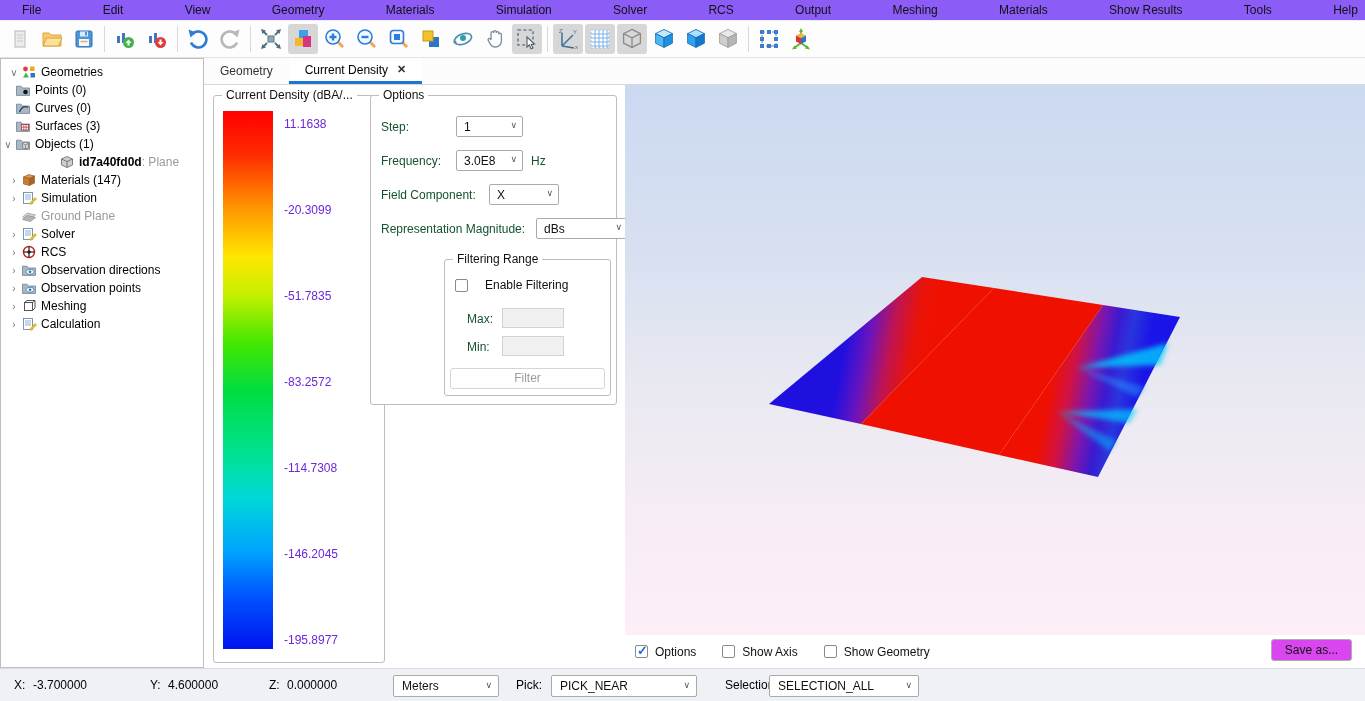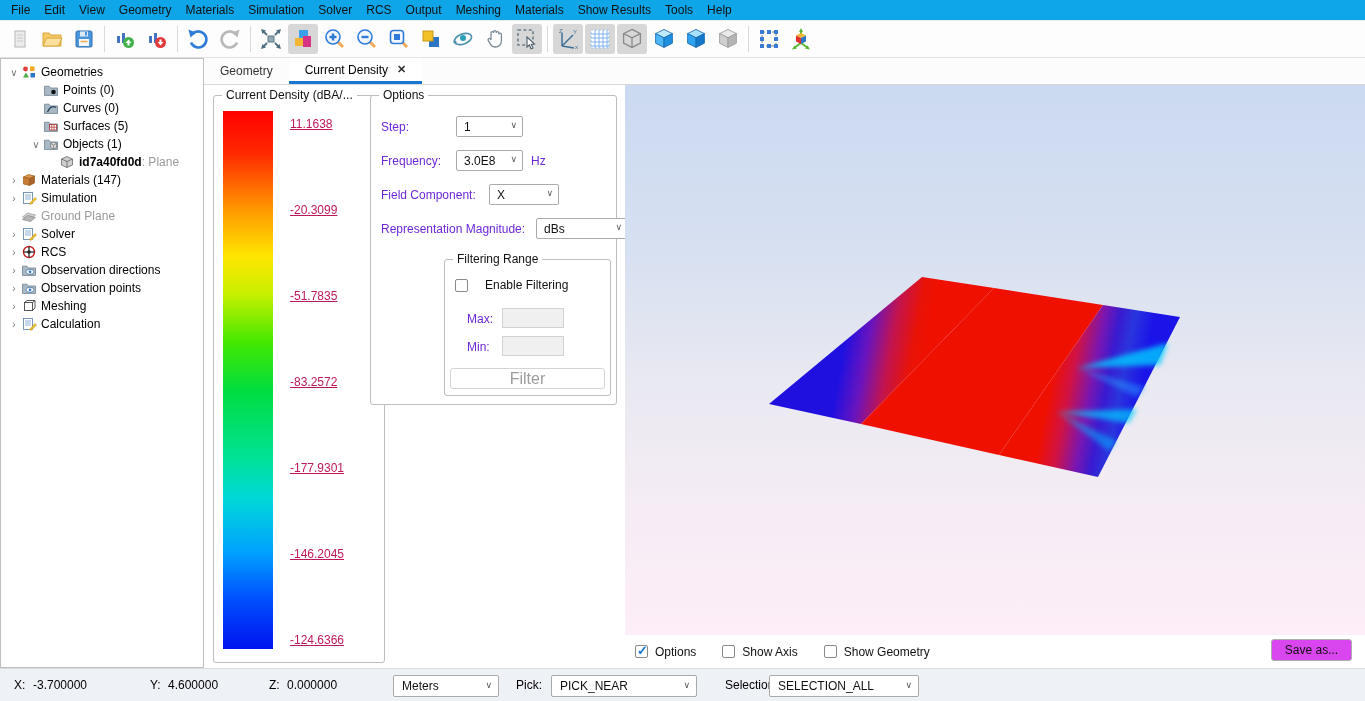--- a/index.html
+++ b/index.html
@@ -1,70 +1,70 @@
 <!DOCTYPE html>
 <html><head>
 <meta charset="utf-8">
 <style>
   * { margin:0; padding:0; box-sizing:border-box; }
   body { font-family:"Liberation Sans", sans-serif; font-size:12px; color:#111; background:#fff; }
   #app { position:relative; width:1365px; height:701px; background:#fff; overflow:hidden; }
 
   
-  #menubar { position:absolute; left:0; top:0; width:100%; height:20px; display:flex; align-items:center; padding-left:4px; background:#0ea5e9; }
+  #menubar { position:absolute; left:0; top:0; width:100%; height:20px; display:flex; align-items:center; padding-left:15px; background:#8b5cf6;justify-content:space-between; }
   .menu-item { padding:2px 7px; cursor:default; }
 
   
   #toolbar { position:absolute; left:0; top:20px; width:100%; height:38px; display:flex; align-items:center; padding-left:4px; background:#fdfdfd; border-top:1px solid #ececec; border-bottom:1px solid #e2e2e2; }
   .tb { width:30px; height:30px; display:flex; align-items:center; justify-content:center; border-radius:3px; margin:0 1px; }
   .tb.sel { background:#d7d7d7; }
   .tb svg { display:block; }
   .tbsep { width:1px; height:26px; background:#d9d9d9; margin:0 4px; }
 
   
   #treepanel { position:absolute; left:0; top:58px; width:204px; height:610px; background:#fff; border:1px solid #bfbfbf; overflow:hidden; }
   .trow { display:flex; align-items:center; height:18px; white-space:nowrap; cursor:default; }
   .trow .exp { width:14px; text-align:center; font-size:10px; color:#777; flex:0 0 14px; }
   .trow .ticon { width:16px; height:14px; flex:0 0 16px; margin-right:4px; }
   .trow .lbl { color:#000; }
   .trow .sfx { color:#9a9a9a; }
   .trow.dis .lbl { color:#9a9a9a; }
-  .lv0 { padding-left:6px; } .lv1 { padding-left:28px; } .lv2 { padding-left:58px; }
+  .lv0 { padding-left:6px; } .lv1 { } .lv2 { padding-left:58px; }
   .lbl.bold { font-weight:bold; }
 
   
   #tabbar { position:absolute; left:204px; top:58px; right:0; height:27px; background:#fcfcfc; border-bottom:1px solid #d8d8d8; display:flex; align-items:stretch; }
   .tab { display:flex; align-items:center; padding:0 16px; color:#333; cursor:default; }
   .tab.active { background:#fff; border-bottom:3px solid #1976d2; color:#000; }
   .tab .close { margin-left:9px; font-size:11px; font-weight:bold; color:#333; }
 
   
   #content { position:absolute; left:204px; top:85px; right:0; bottom:33px; background:#fff; }
 
   
   .gbox { position:absolute; border:1px solid #bdbdbd; border-radius:3px; background:#fff; }
   .gtitle { position:absolute; top:-8px; left:8px; background:#fff; padding:0 4px; color:#111; }
 
   
   #legendbox { left:9px; top:10px; width:172px; height:568px; }
   #gradbar { position:absolute; left:9px; top:15px; width:50px; height:538px;
     background:linear-gradient(180deg,#ff0000 0%,#ff2a00 8%,#ff9500 18%,#ffe600 27%,#c8f000 34%,#44e800 43%,#00dd40 52%,#00e293 64%,#00d8d8 72%,#00a2ff 82%,#0055ff 90%,#0013f0 100%); }
-  .ltick { position:absolute; left:76px; width:74px; color:#be185d;text-decoration:underline; }
+  .ltick { position:absolute; left:70px; width:74px; color:#6d28d9; }
 
   
   #optionsbox { left:166px; top:10px; width:247px; height:310px; }
-  .olabel { position:absolute; color:#6d28d9; }
+  .olabel { position:absolute; color:#14532d; }
   .combo { position:absolute; height:21px; background:#fff; border:1px solid #aaa; border-radius:2px; display:flex; align-items:center; padding:0 16px 0 7px; }
   .combo .chev { position:absolute; right:5px; top:3px; font-size:9px; color:#555; }
   .tinput { position:absolute; height:20px; background:#f0f0f0; border:1px solid #d2d2d2; }
   #filterbox { left:73px; top:163px; width:167px; height:137px; }
   .cbx { width:13px; height:13px; border:1px solid #8a8a8a; background:#fff; border-radius:2px; position:relative; flex:0 0 13px; }
   .cbx.on::after { content:"\2713"; position:absolute; left:1px; top:-3px; color:#1976d2; font-size:13px; font-weight:bold; }
   .cbrow { position:absolute; display:flex; align-items:center; gap:17px; }
-  #filterbtn { position:absolute; left:5px; top:108px; width:155px; height:21px; background:#fff; border:1px solid #d5d5d5; border-radius:3px; color:#9c9c9c; font-size:16px; text-align:center; line-height:19px; }
+  #filterbtn { position:absolute; left:5px; top:108px; width:155px; height:21px; background:#fff; border:1px solid #d5d5d5; border-radius:3px; color:#9c9c9c; font-size:12px; text-align:center; line-height:19px; }
 
   
   #viewport { position:absolute; left:421px; top:0; width:740px; height:550px;
     background:linear-gradient(180deg,#cbd9f1 0%,#d7e0f1 30%,#e9e9f1 55%,#f6ecf5 78%,#fdeef8 100%); }
 
   
   #viewctrls { position:absolute; left:421px; top:550px; right:0; height:33px; background:#fff; display:flex; align-items:center; gap:26px; padding-left:10px; }
   .vcb { display:flex; align-items:center; gap:7px; }
   #saveas { position:absolute; right:13px; top:4px; width:81px; height:22px; background:#d946ef; border:1px solid #adadad; border-radius:3px; font-size:12px; text-align:center; line-height:20px; }
 
@@ -341,21 +341,21 @@
     </div>
     <div class="trow lv1">
       <span class="exp"></span>
       <svg class="ticon" viewBox="0 0 15 14">
           <path d="M1 3.2 h4.5 l1.5 1.8 h7 v7.4 H1z" fill="#a9b8c4" stroke="#6e8291" stroke-width=".8"></path>
           <rect x="6" y="5.5" width="7" height="5.5" fill="#fff" stroke="#b03030" stroke-width=".8"></rect>
           <line x1="8.3" y1="5.5" x2="8.3" y2="11" stroke="#b03030" stroke-width=".7"></line>
           <line x1="10.6" y1="5.5" x2="10.6" y2="11" stroke="#b03030" stroke-width=".7"></line>
           <line x1="6" y1="8.2" x2="13" y2="8.2" stroke="#b03030" stroke-width=".7"></line>
         </svg>
-      <span class="lbl">Surfaces (5)</span>
+      <span class="lbl">Surfaces (3)</span>
     </div>
     <div class="trow lv1">
       <span class="exp">∨</span>
       <svg class="ticon" viewBox="0 0 15 14">
           <path d="M1 3.2 h4.5 l1.5 1.8 h7 v7.4 H1z" fill="#a9b8c4" stroke="#6e8291" stroke-width=".8"></path>
           <polygon points="10,5 13,6.5 13,10.5 10,12 7,10.5 7,6.5" fill="#d7d7d7" stroke="#666" stroke-width=".6"></polygon>
           <polyline points="7,6.5 10,8 13,6.5" fill="none" stroke="#666" stroke-width=".6"></polyline>
           <line x1="10" y1="8" x2="10" y2="12" stroke="#666" stroke-width=".6"></line>
         </svg>
       <span class="lbl">Objects (1)</span>
@@ -478,23 +478,23 @@
 
   <div id="content">
 
     <div class="gbox" id="legendbox">
       <span class="gtitle">Current Density (dBA/...</span>
       <div id="gradbar"></div>
       <span class="ltick" style="top:21px">11.1638</span>
       <span class="ltick" style="top:107px">-20.3099</span>
       <span class="ltick" style="top:193px">-51.7835</span>
       <span class="ltick" style="top:279px">-83.2572</span>
-      <span class="ltick" style="top:365px">-177.9301</span>
+      <span class="ltick" style="top:365px">-114.7308</span>
       <span class="ltick" style="top:451px">-146.2045</span>
-      <span class="ltick" style="top:537px">-124.6366</span>
+      <span class="ltick" style="top:537px">-195.8977</span>
     </div>
 
     <div class="gbox" id="optionsbox">
       <span class="gtitle">Options</span>
       <span class="olabel" style="left:10px;top:24px">Step:</span>
       <div class="combo" style="left:85px;top:20px;width:67px">
           <span>1</span>
           <span class="chev">∨</span>
         </div>
       <span class="olabel" style="left:10px;top:58px">Frequency:</span>

